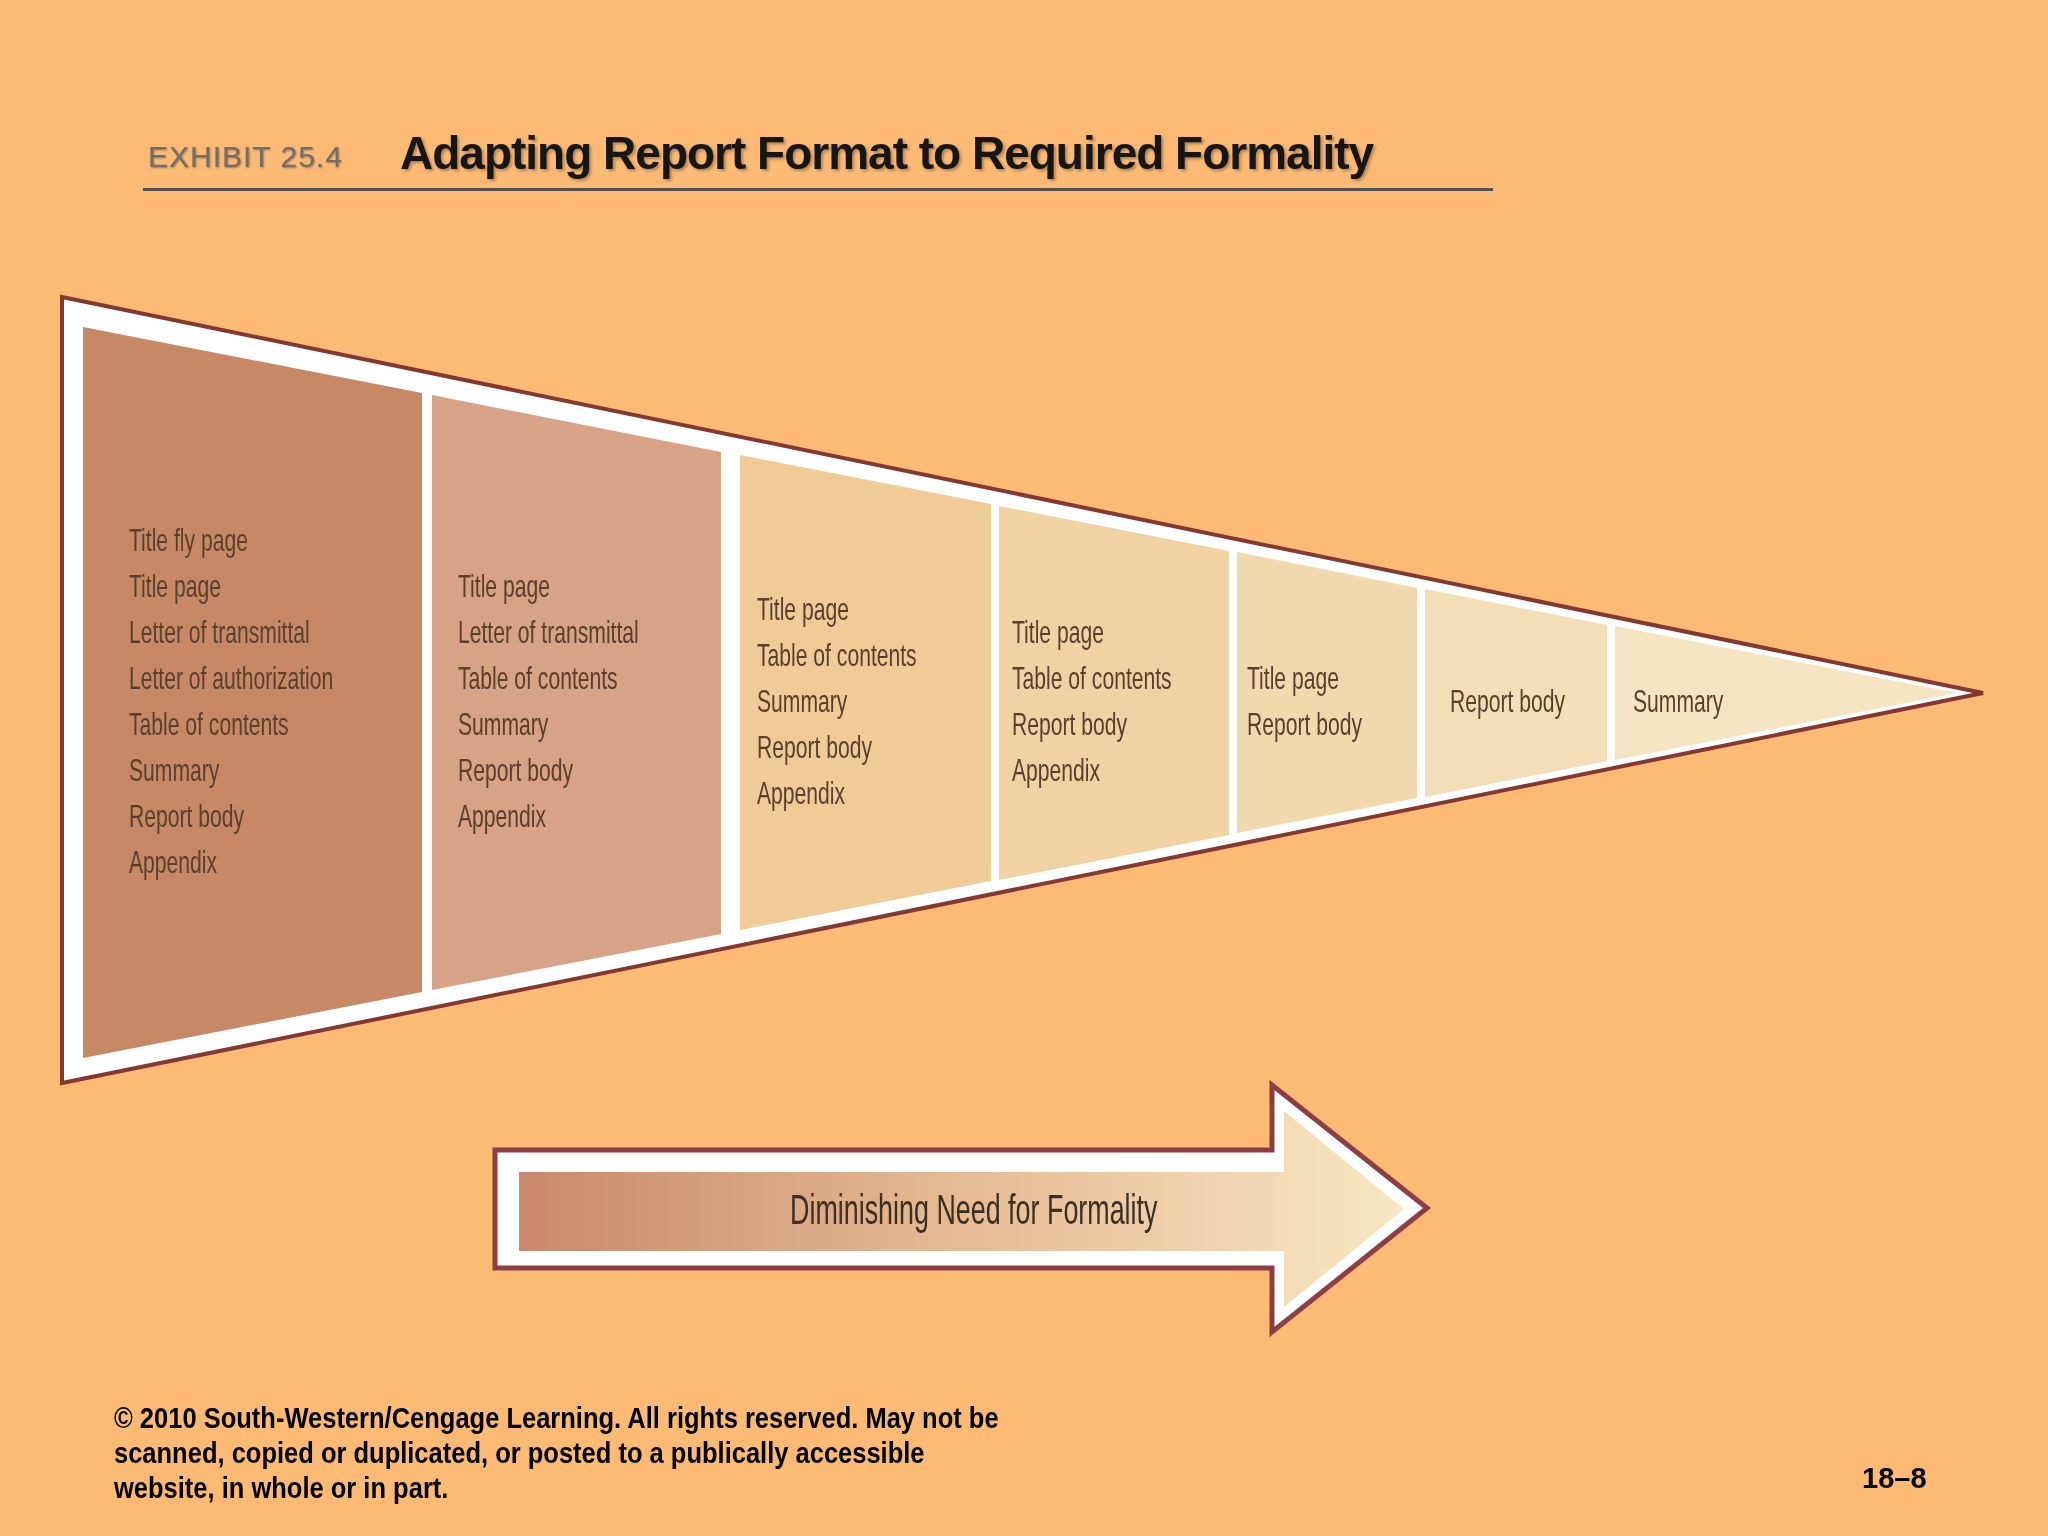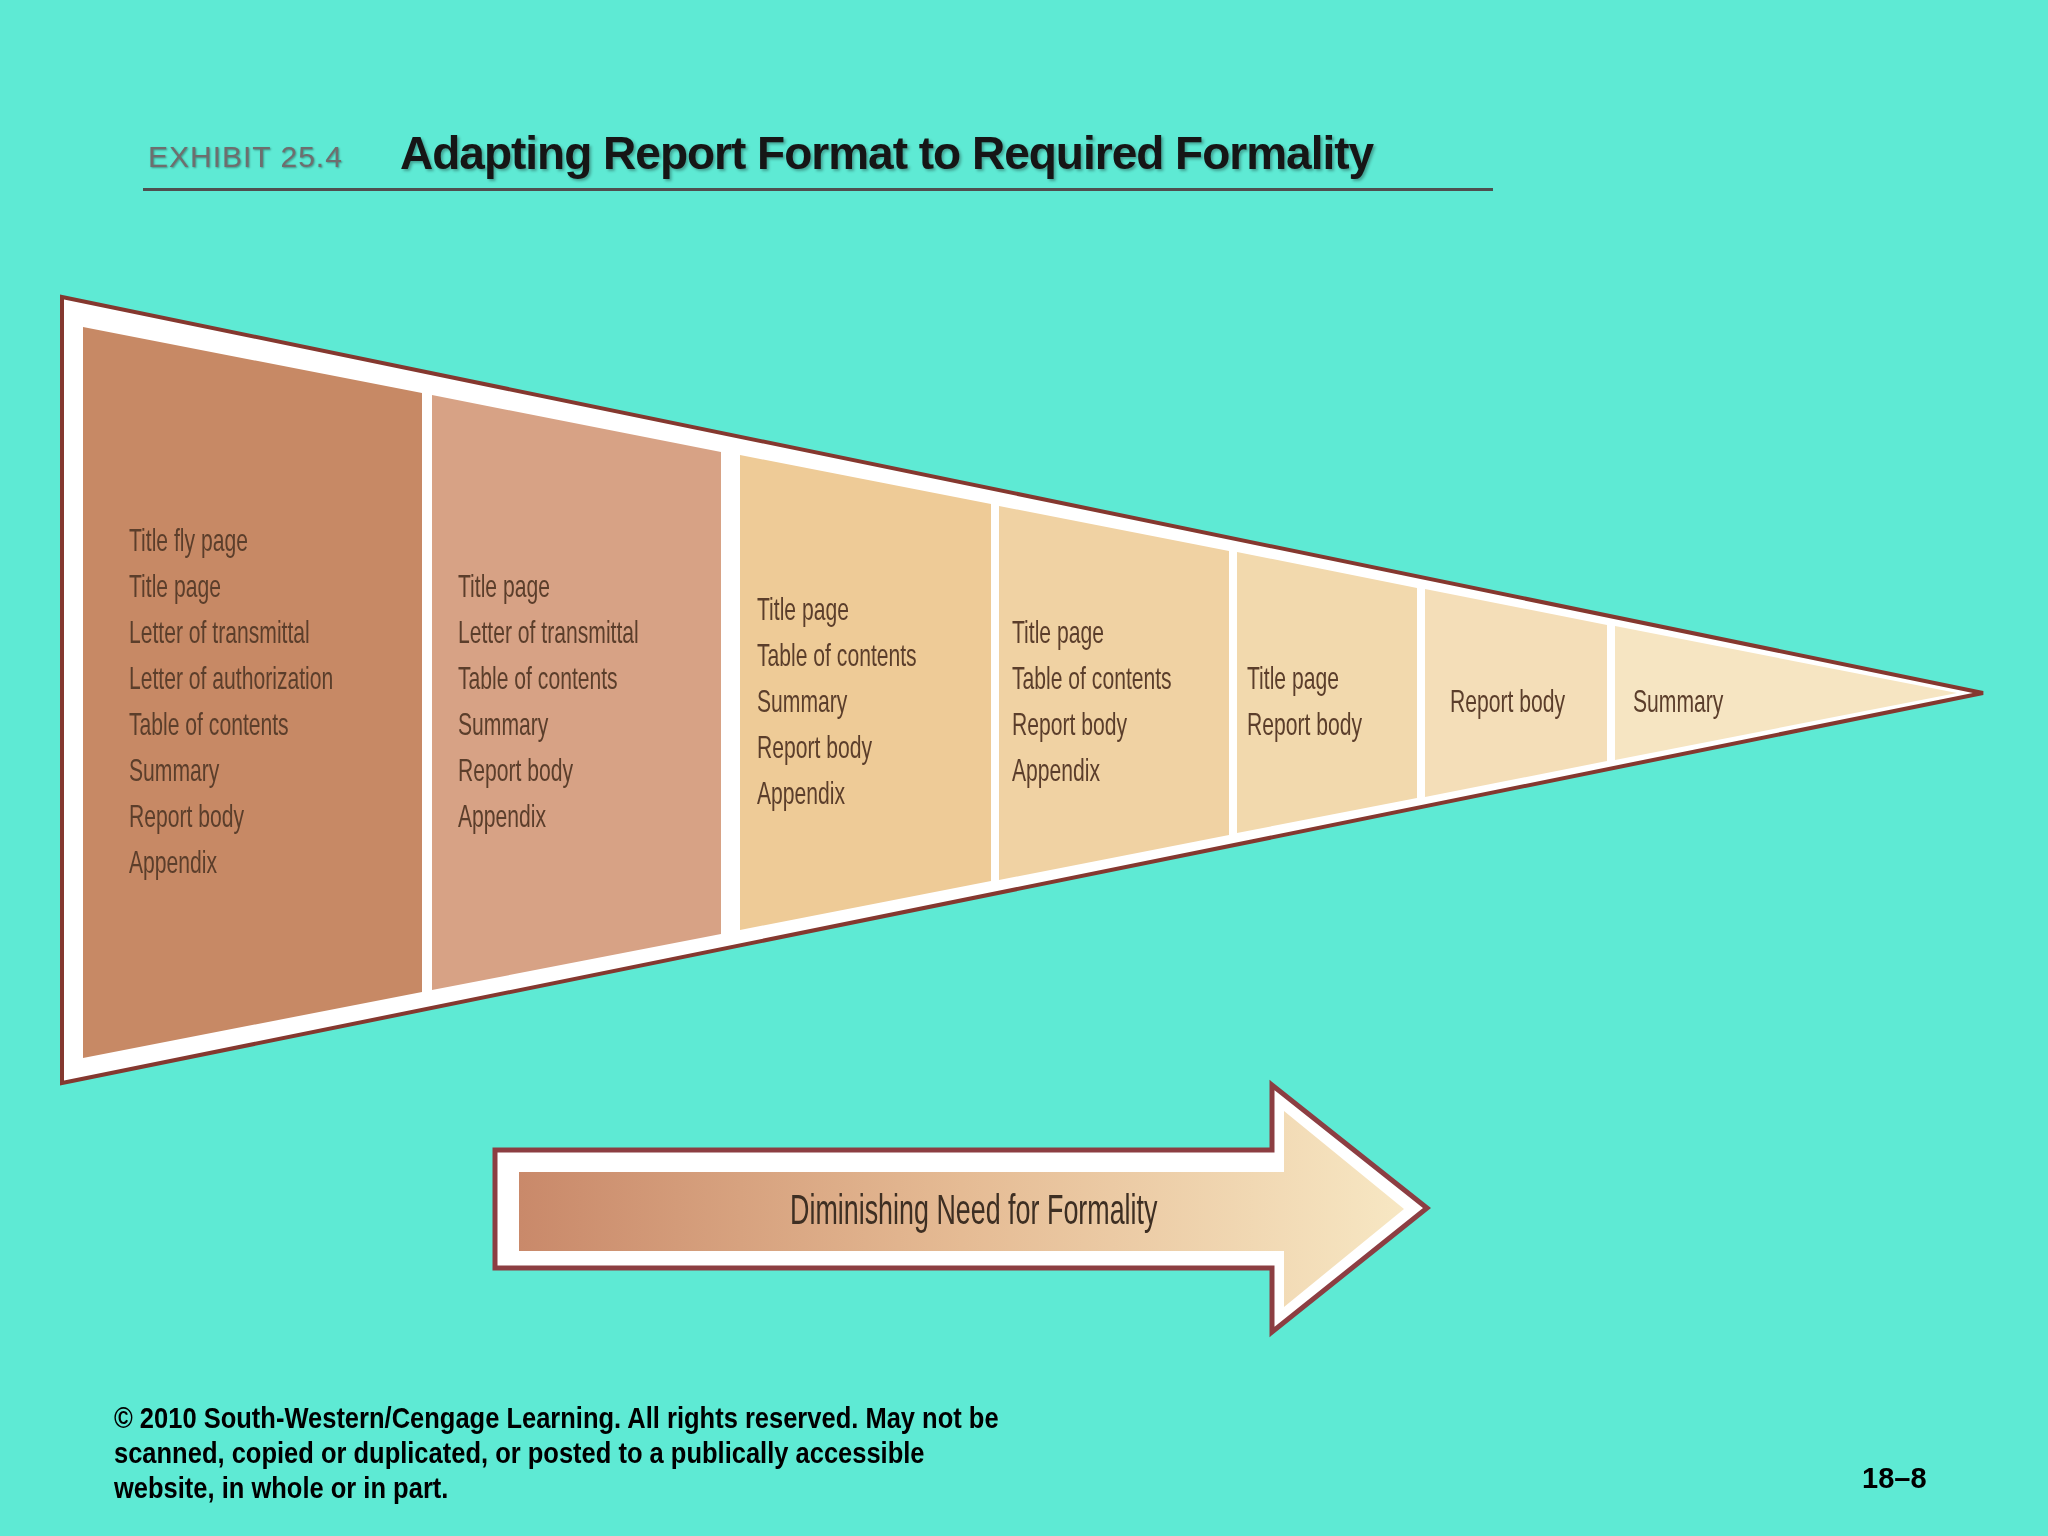--- a/index.html
+++ b/index.html
@@ -1,19 +1,19 @@
 <!DOCTYPE html>
 <html><head>
 <meta charset="utf-8">
 <style>
   html,body{margin:0;padding:0;background:#ffffff;}
   #slide{
     position:relative;
     width:2048px;height:1536px;
-    background:#5eead4;
+    background:#fdba74;
     overflow:hidden;
     font-family:"Liberation Sans", sans-serif;
   }
   
   .exhibit-label{
     position:absolute;left:148px;top:140px;
     font-size:30px;color:#6e6e6e;letter-spacing:1px;
     text-shadow:1px 1px 2px rgba(0,0,0,.35);
     white-space:nowrap;
   }

